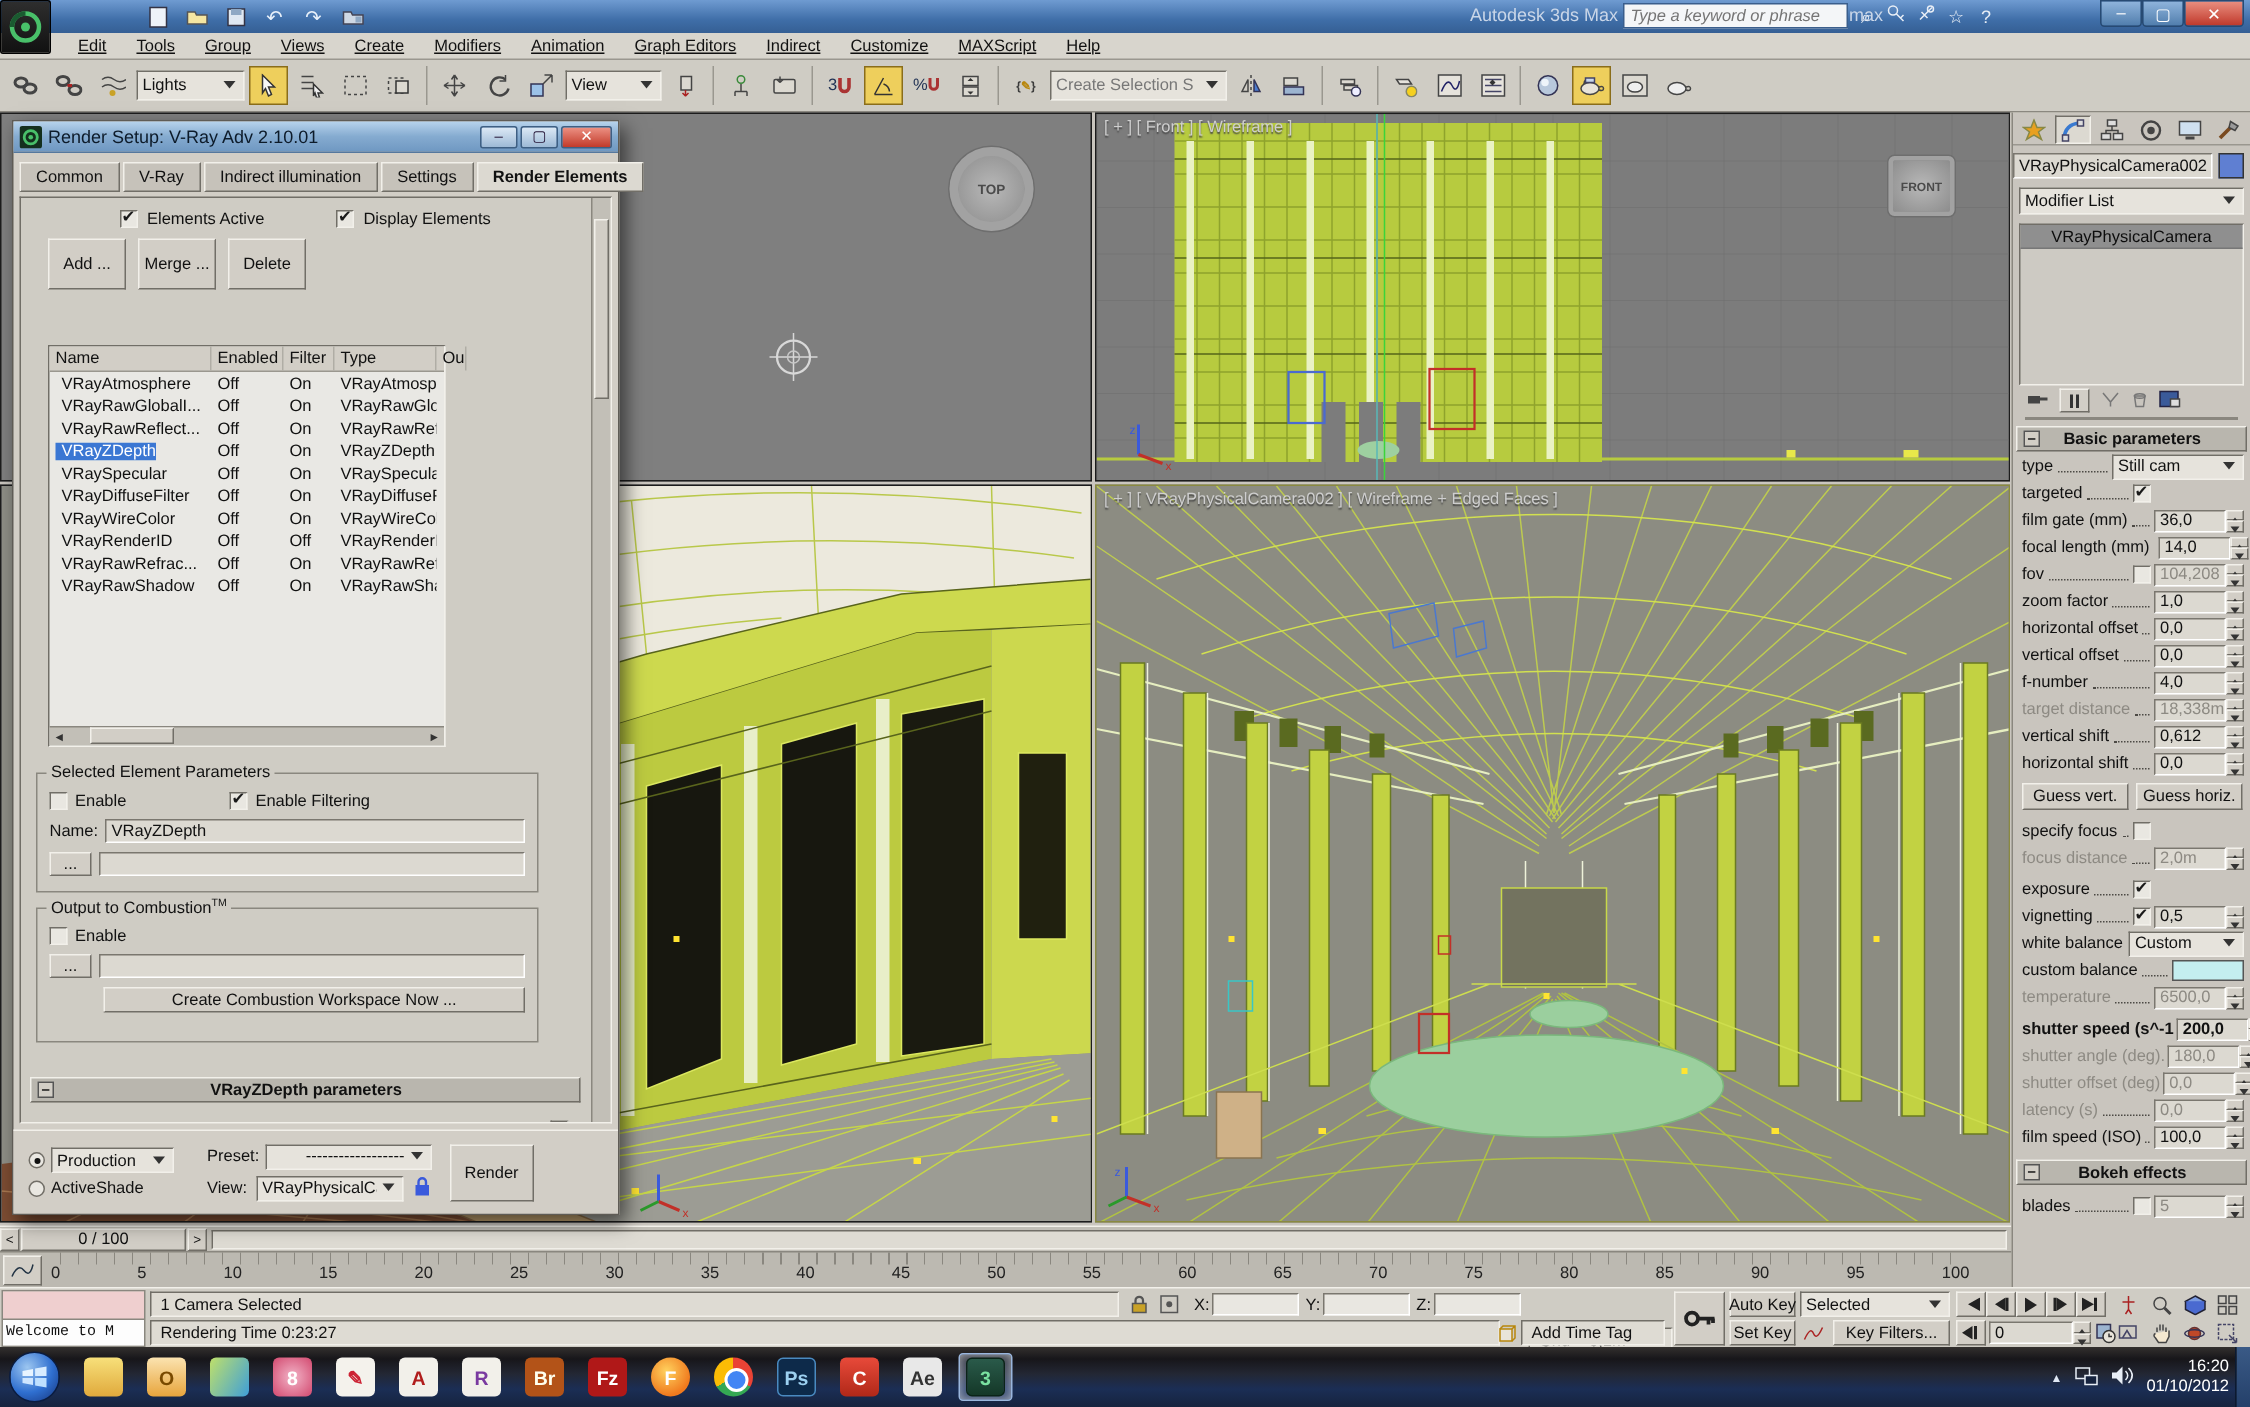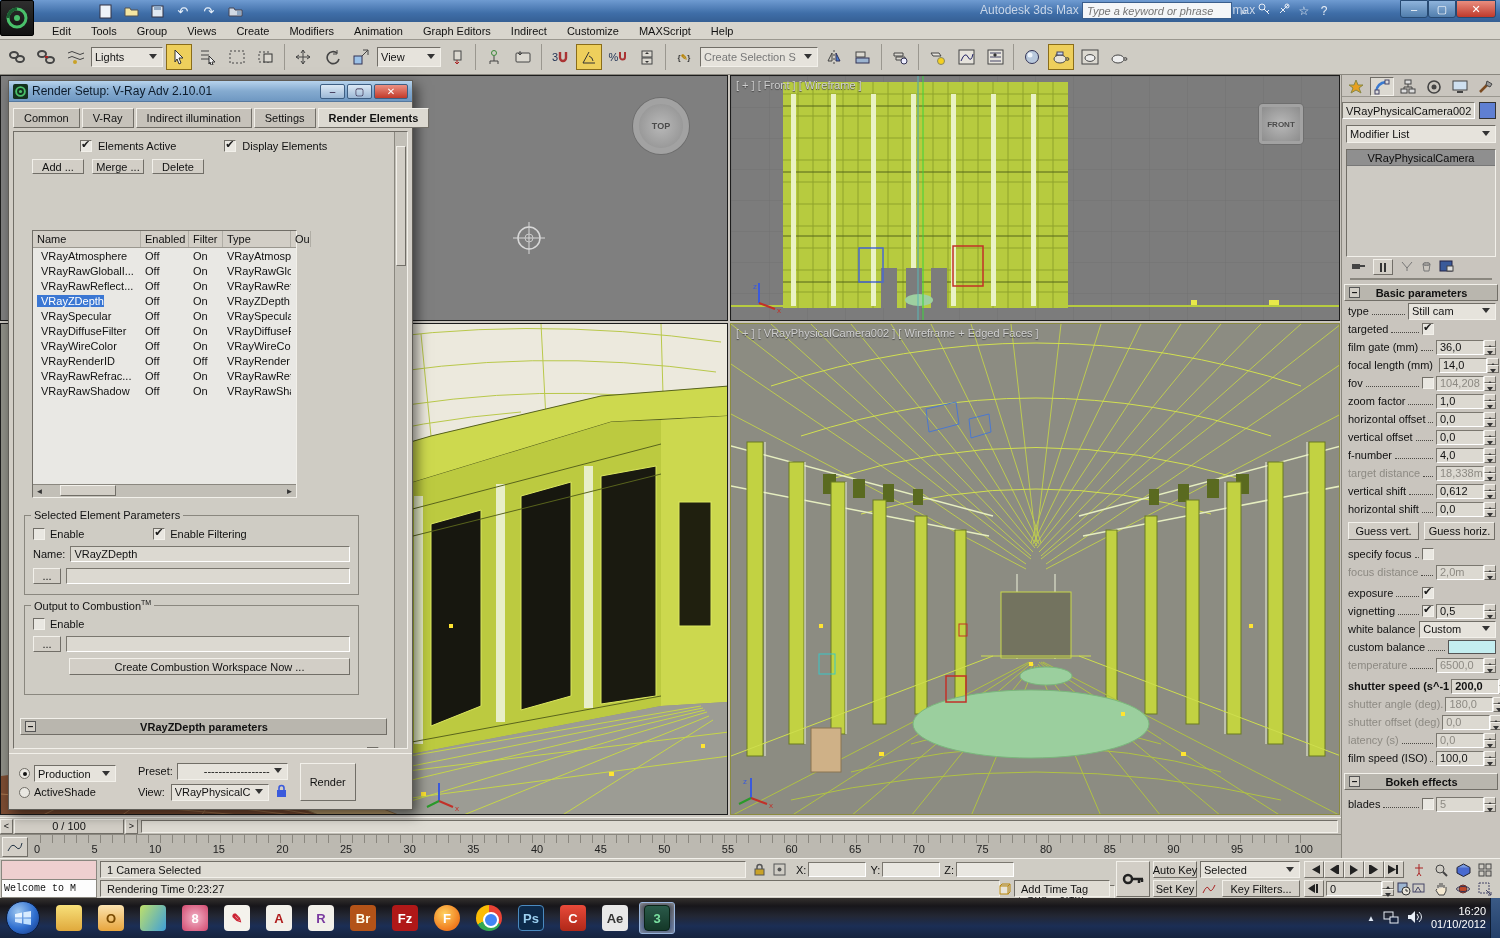--- a/index.html
+++ b/index.html
@@ -44,21 +44,21 @@
     font-size:11px;color:#777;padding:0 4px;}
   .ic-ic{color:#e8eef6;font-size:12px;width:16px;text-align:center;}
   .winbtns{position:absolute;right:4px;top:0px;display:flex;}
   .winbtn{width:28px;height:18px;border:1px solid #274a73;border-radius:0 0 3px 3px;
     background:linear-gradient(#8fb4dc,#517ead);color:#fff;font-size:11px;
     display:flex;align-items:center;justify-content:center;}
   .winbtn.close{background:linear-gradient(#e98e7f,#c0392b);width:40px;}
   
   .menubar{position:absolute;left:0;top:22px;width:1500px;height:18px;background:#d8d5cd;
     border-bottom:1px solid #9a978f;display:flex;align-items:center;padding-left:42px;}
-  .menubar .mi{padding:0 10px;height:22px;display:flex;align-items:center;}
+  .menubar .mi{padding:0 10px;height:22px;display:flex;align-items:center;text-decoration:underline;}
   .toolbar{position:absolute;left:0;top:40px;width:1500px;height:35px;background:#cfccc4;
     border-bottom:1px solid #8a877f;display:flex;align-items:center;gap:3px;padding:0 4px;}
   .tbi{width:26px;height:26px;display:flex;align-items:center;justify-content:center;flex:none;
     color:#3a3a3a;font-size:15px;}
   .tbi.hl{background:#eecf5c;border:1px solid #8a6d1a;}
   .tbi svg{display:block;}
   .tb-combo{height:20px;display:flex;align-items:center;padding:0 3px;background:#e6e3dc;
     border:1px solid;border-color:#716e67 #f2f0ea #f2f0ea #716e67;gap:4px;}
   .tbsep{width:1px;height:26px;background:#9a978f;margin:0 2px;flex:none;}
   
@@ -81,21 +81,21 @@
   .tab{height:20px;padding:0 10px;background:#c6c2ba;border:1px solid;white-space:nowrap;
     border-color:#f2f0ea #716e67 #716e67 #f2f0ea;display:flex;align-items:center;}
   .tab.active{background:#dcd9d1;font-weight:bold;}
   .dlg-body{position:absolute;left:4px;top:50px;right:4px;bottom:60px;background:#cfccc4;
     border:1px solid;border-color:#716e67 #f2f0ea #f2f0ea #716e67;overflow:hidden;}
   .vscroll{position:absolute;right:0;top:0;width:13px;bottom:0;background:#c2bfb7;border-left:1px solid #8a877f;}
   .vscroll .thumb{position:absolute;left:1px;top:14px;width:10px;height:120px;background:#d2cec6;
     border:1px solid;border-color:#f2f0ea #716e67 #716e67 #f2f0ea;}
   .checkline{display:flex;align-items:center;gap:6px;margin:8px 0 0 66px;}
   .ebtns{display:flex;gap:8px;margin:7px 0 0 18px;}
-  .ebtns .btn{width:52px;height:15px;}
+  .ebtns .btn{width:52px;height:34px;}
   .elist{position:absolute;left:18px;top:98px;width:265px;height:268px;background:#e9e8e4;
     border:1px solid;border-color:#716e67 #f2f0ea #f2f0ea #716e67;font-size:11px;}
   .ehead{display:flex;background:#d2cec6;border-bottom:1px solid #9a978f;height:17px;align-items:center;}
   .ehead span{padding-left:4px;border-right:1px solid #b0ada5;height:100%;display:flex;align-items:center;}
   .erow{display:flex;height:15px;align-items:center;}
   .erow span{padding-left:4px;overflow:hidden;white-space:nowrap;}
   .c-name{width:108px;flex:none;}.c-en{width:48px;flex:none;}.c-fl{width:34px;flex:none;}.c-ty{width:68px;flex:none;}.c-ou{flex:1;}
   .erow .sel{background:#3b77d3;color:#fff;}
   .hscroll{position:absolute;left:0;bottom:0;height:13px;right:0;background:#c2bfb7;border-top:1px solid #8a877f;display:flex;}
   .hscroll .thumb{width:56px;height:11px;margin-left:14px;background:#d2cec6;border:1px solid;border-color:#f2f0ea #716e67 #716e67 #f2f0ea;}

